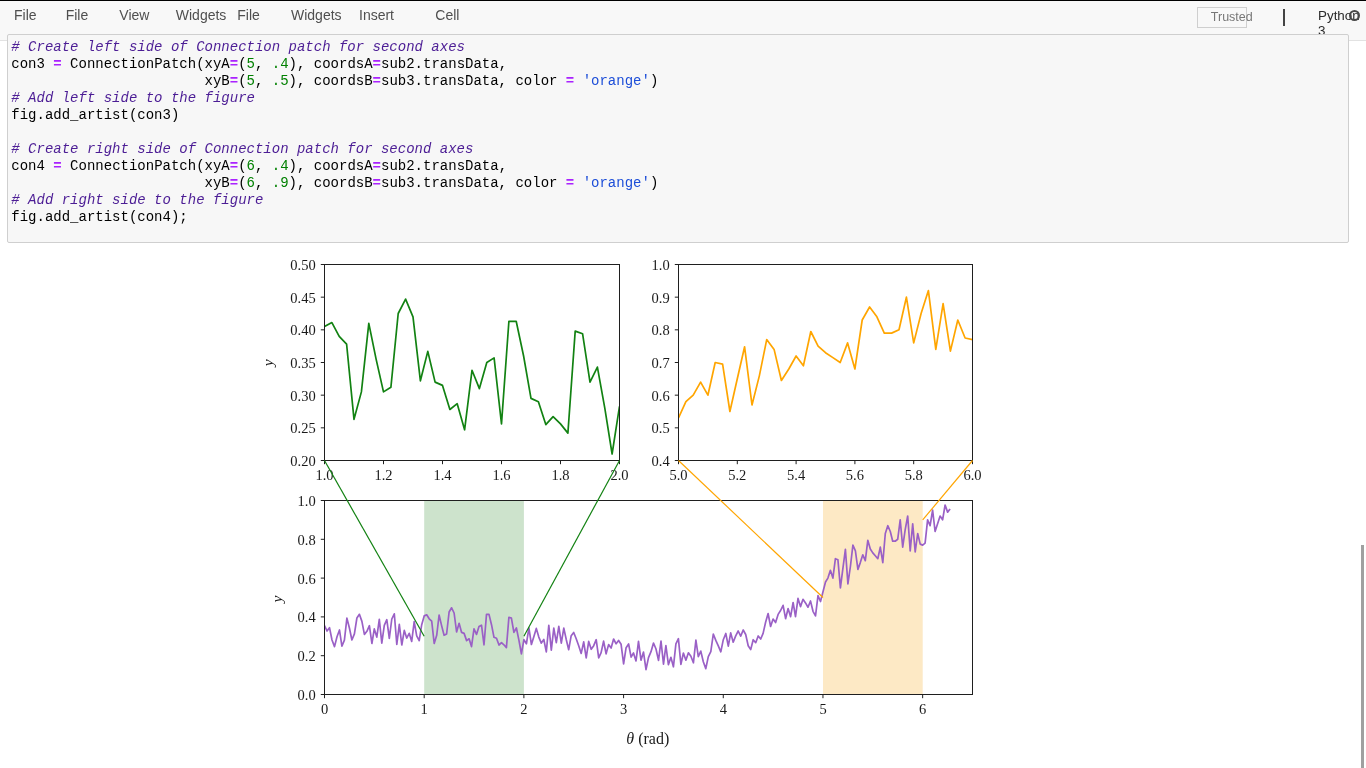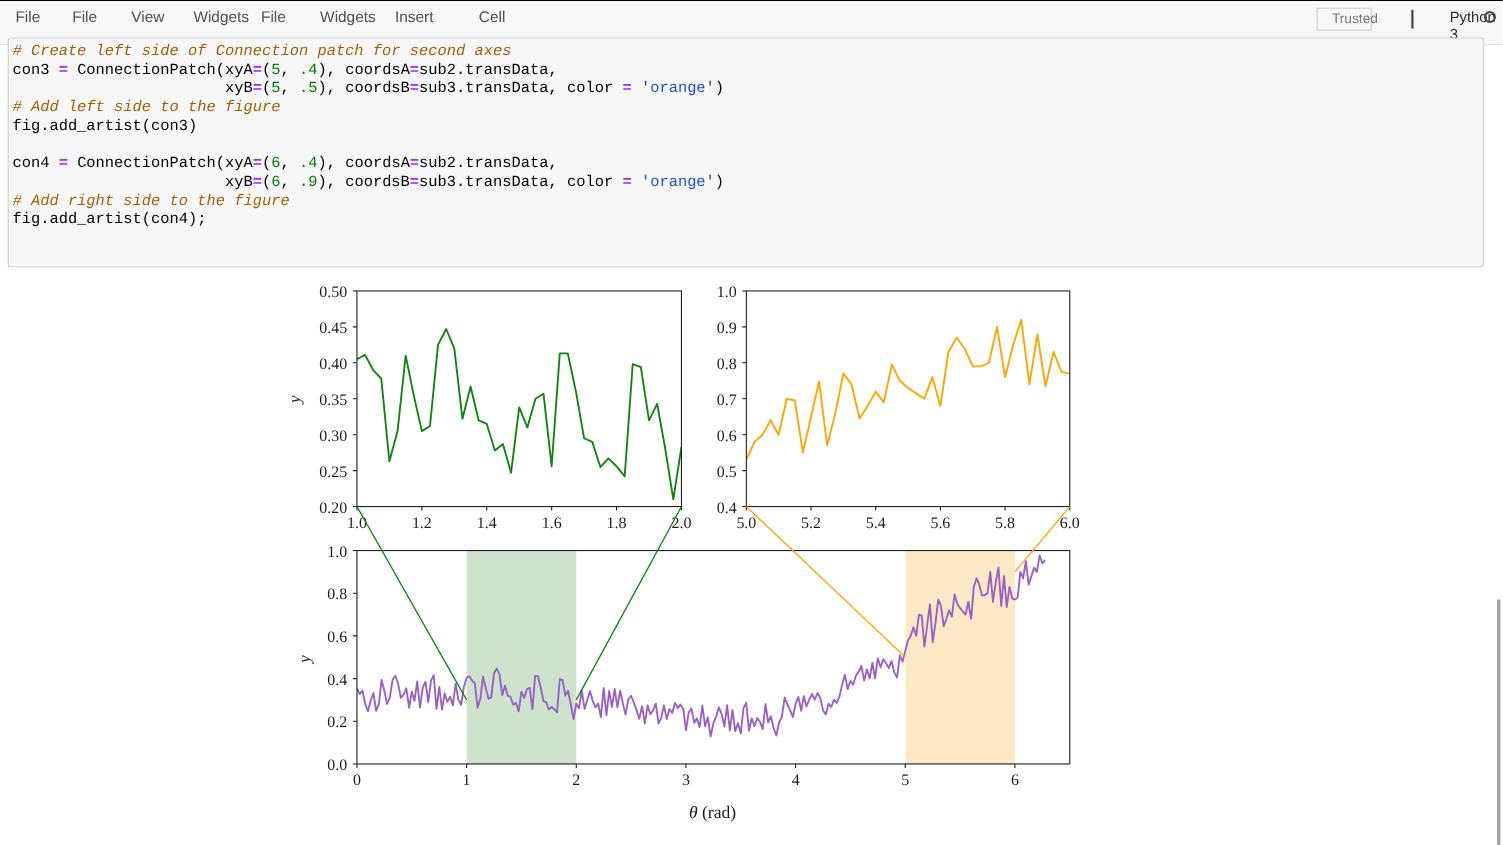--- a/index.html
+++ b/index.html
@@ -9,21 +9,21 @@
 #trusted { position:absolute; left:1196.8px; top:6.6px; width:50px; height:21px; border:1px solid #cfcfcf;
   color:#777; font-size:12.5px; text-align:center; line-height:19px; background:#f8f8f8;padding-left:13px; }
 #kdiv { position:absolute; left:1283.4px; top:9px; width:1.5px; height:16.5px; background:#444; }
 #pyname { position:absolute; left:1290px; top:8.3px; font-size:13.4px; color:#2b2b2b;margin-left:28px; }
 #kcirc { position:absolute; left:1348.6px; top:9.6px; width:11.6px; height:11.6px; border:2.3px solid #474747;
   border-radius:50%; }
 #cell { position:absolute; left:7px; top:34px; width:1342px; height:209.4px; background:#f7f7f7;
   border:1px solid #cfcfcf; border-radius:2px; }
 #code { position:absolute; left:3.3px; top:4px; font-family:"Liberation Mono", monospace;
   font-size:14px; line-height:17px; color:#000; white-space:pre; }
-#code .c { color:#a16207; font-style:italic; }
+#code .c { color:#4c1d95; font-style:italic; }
 #code .o { color:#aa22ff; font-weight:bold; }
 #code .n { color:#008000; }
 #code .s { color:#1d4ed8; }
 #scrollbar { position:absolute; left:1361px; top:545px; width:2.5px; height:223px; background:#a0a0a0; }
 </style></head>
 <body>
 <div id="topline"></div>
 <div id="menubar">
     <span style="position:absolute;left:14px;top:6px">File</span>
     <span style="position:absolute;left:65.7px;top:6px">File</span>
@@ -38,20 +38,21 @@
 <div id="kdiv"></div>
 <div id="pyname">Python 3</div>
 <div id="kcirc"></div>
 <div id="cell">
     <div id="code"><span class="c"># Create left side of Connection patch for second axes</span>
 con3 <span class="o">=</span> ConnectionPatch(xyA<span class="o">=</span>(<span class="n">5</span>, <span class="n">.4</span>), coordsA<span class="o">=</span>sub2.transData,
                        xyB<span class="o">=</span>(<span class="n">5</span>, <span class="n">.5</span>), coordsB<span class="o">=</span>sub3.transData, color <span class="o">=</span> <span class="s">'orange'</span>)
 <span class="c"># Add left side to the figure</span>
 fig.add_artist(con3)
 
+<span class="c"># Create right side of Connection patch for second axes</span>
 con4 <span class="o">=</span> ConnectionPatch(xyA<span class="o">=</span>(<span class="n">6</span>, <span class="n">.4</span>), coordsA<span class="o">=</span>sub2.transData,
                        xyB<span class="o">=</span>(<span class="n">6</span>, <span class="n">.9</span>), coordsB<span class="o">=</span>sub3.transData, color <span class="o">=</span> <span class="s">'orange'</span>)
 <span class="c"># Add right side to the figure</span>
 fig.add_artist(con4);</div>
   </div>
 <svg width="1366" height="522" viewBox="0 0 1366 522" style="position:absolute;left:0;top:246px;transform:translateZ(0)" font-family="Liberation Serif, serif">
 <defs>
       <clipPath id="c1">
         <rect x="324.5" y="18.5" width="295.0" height="196"></rect>
       </clipPath>

